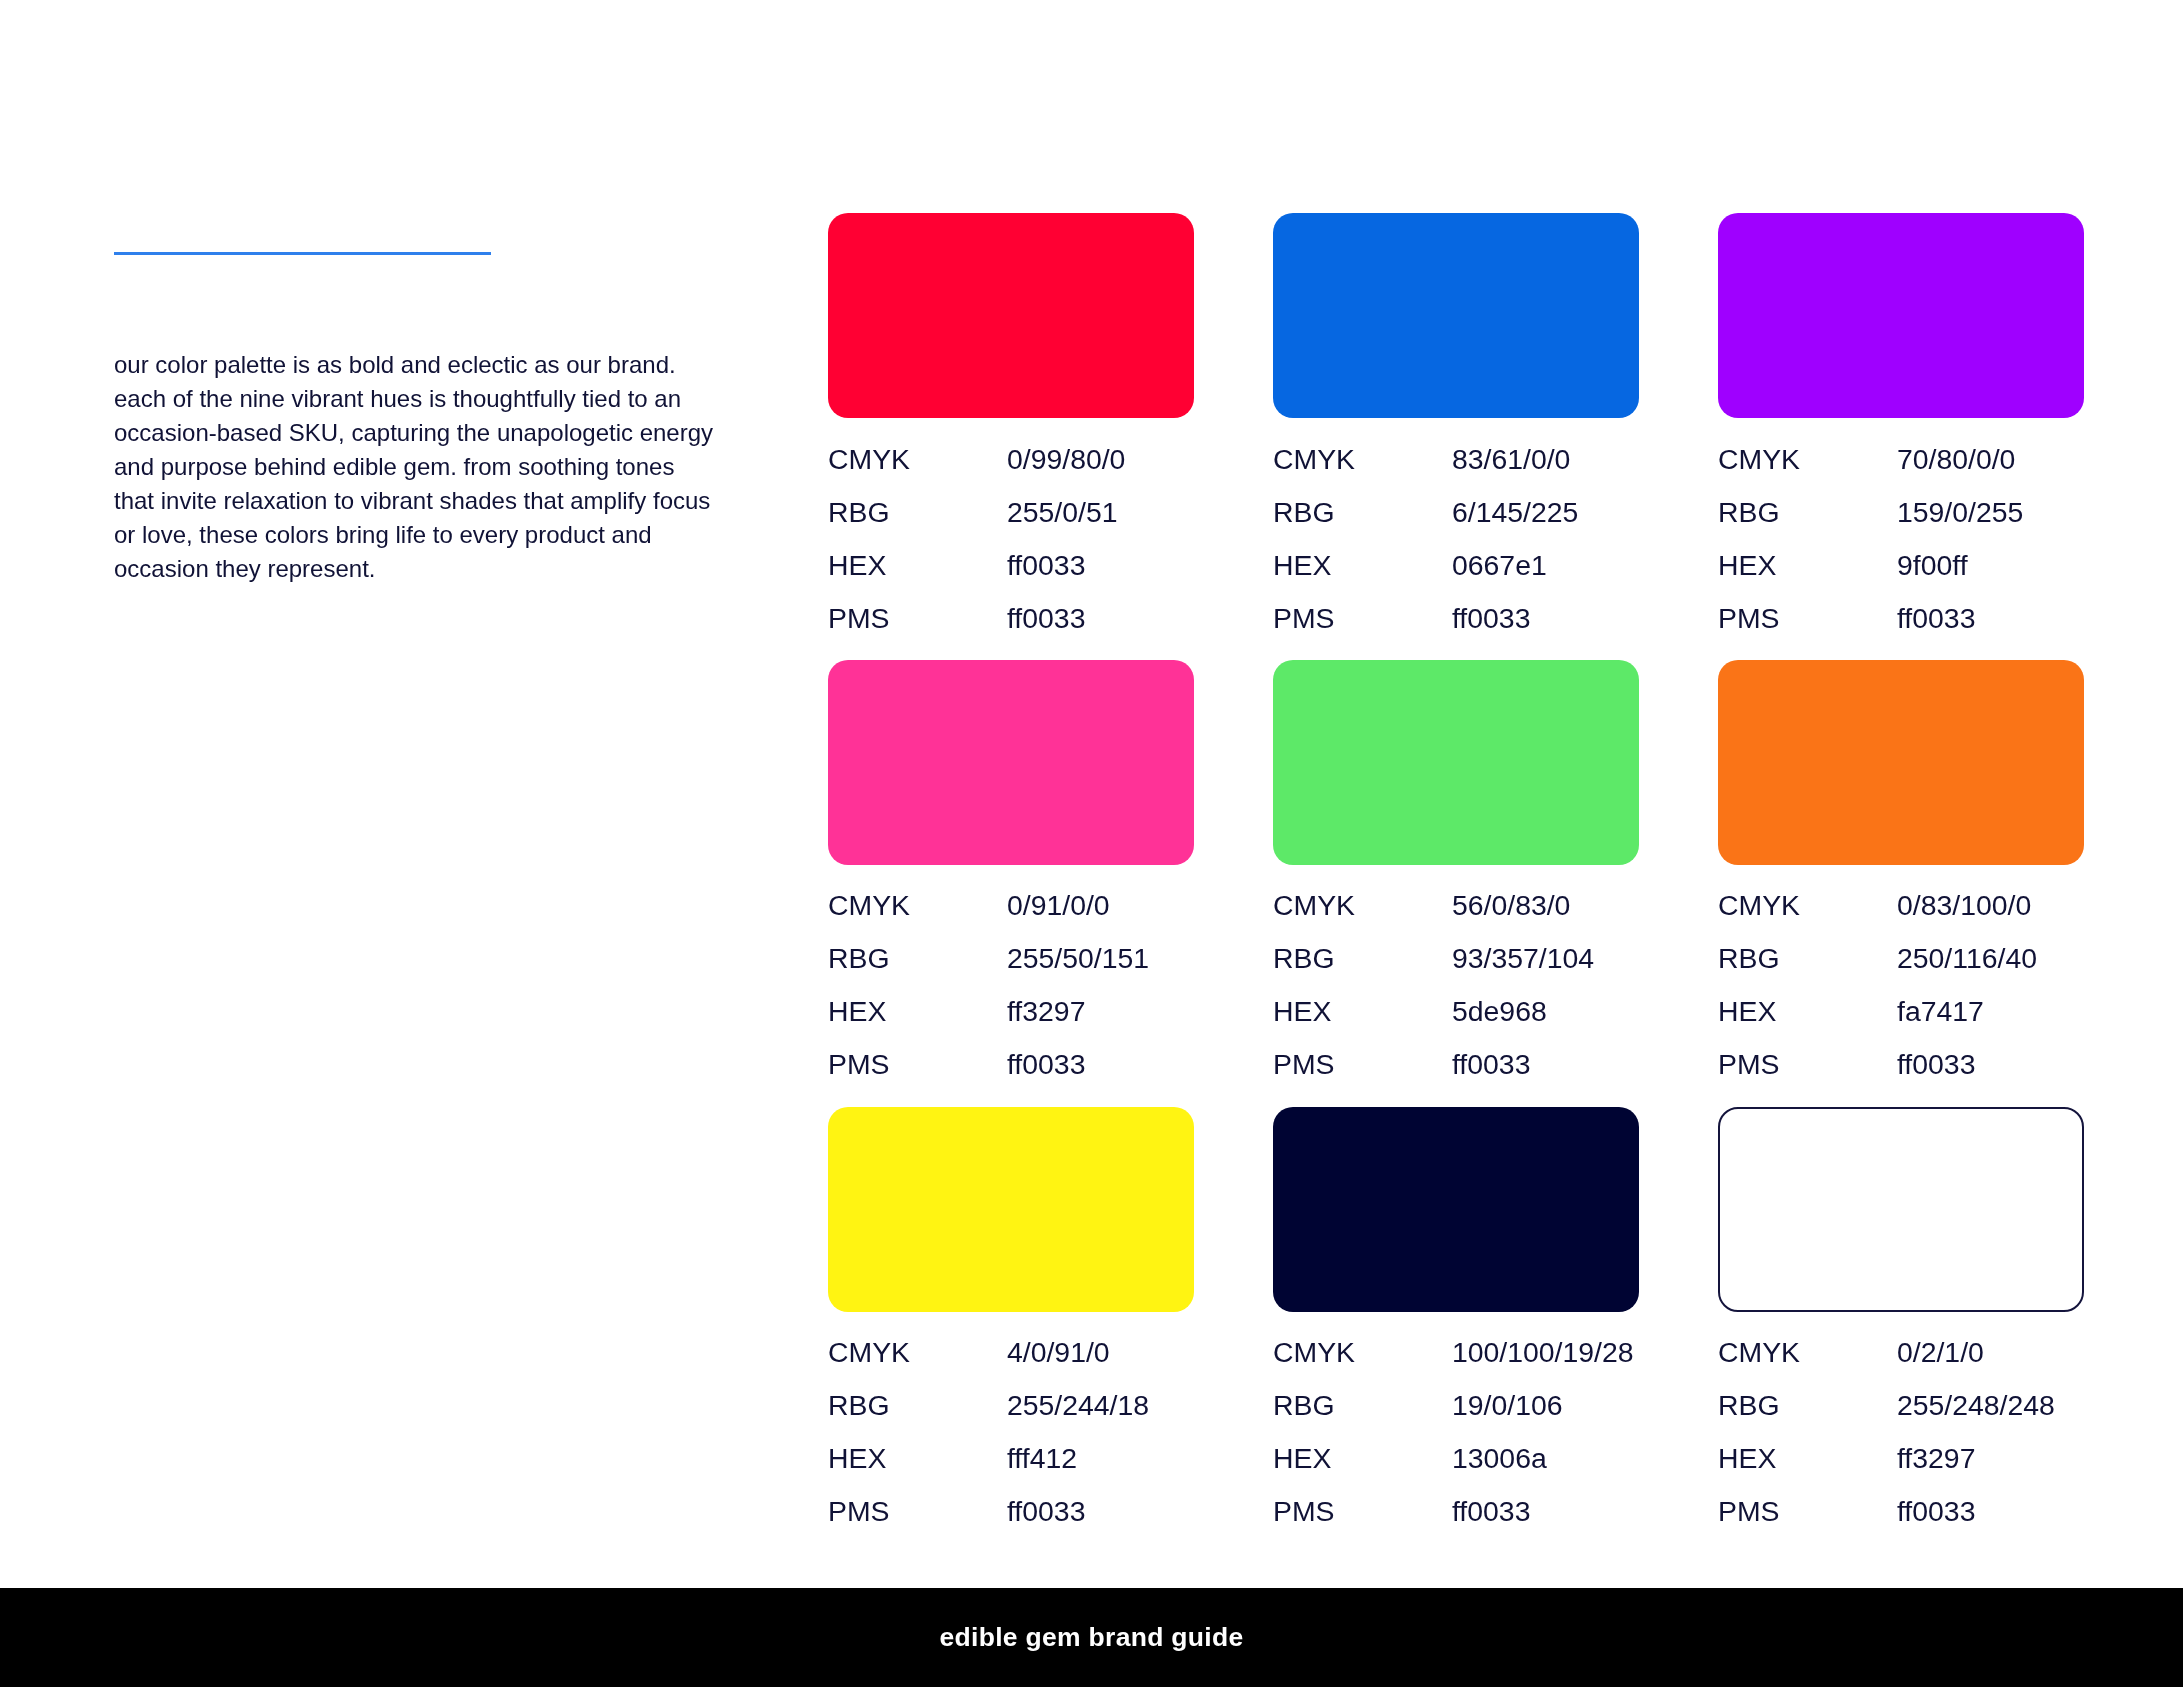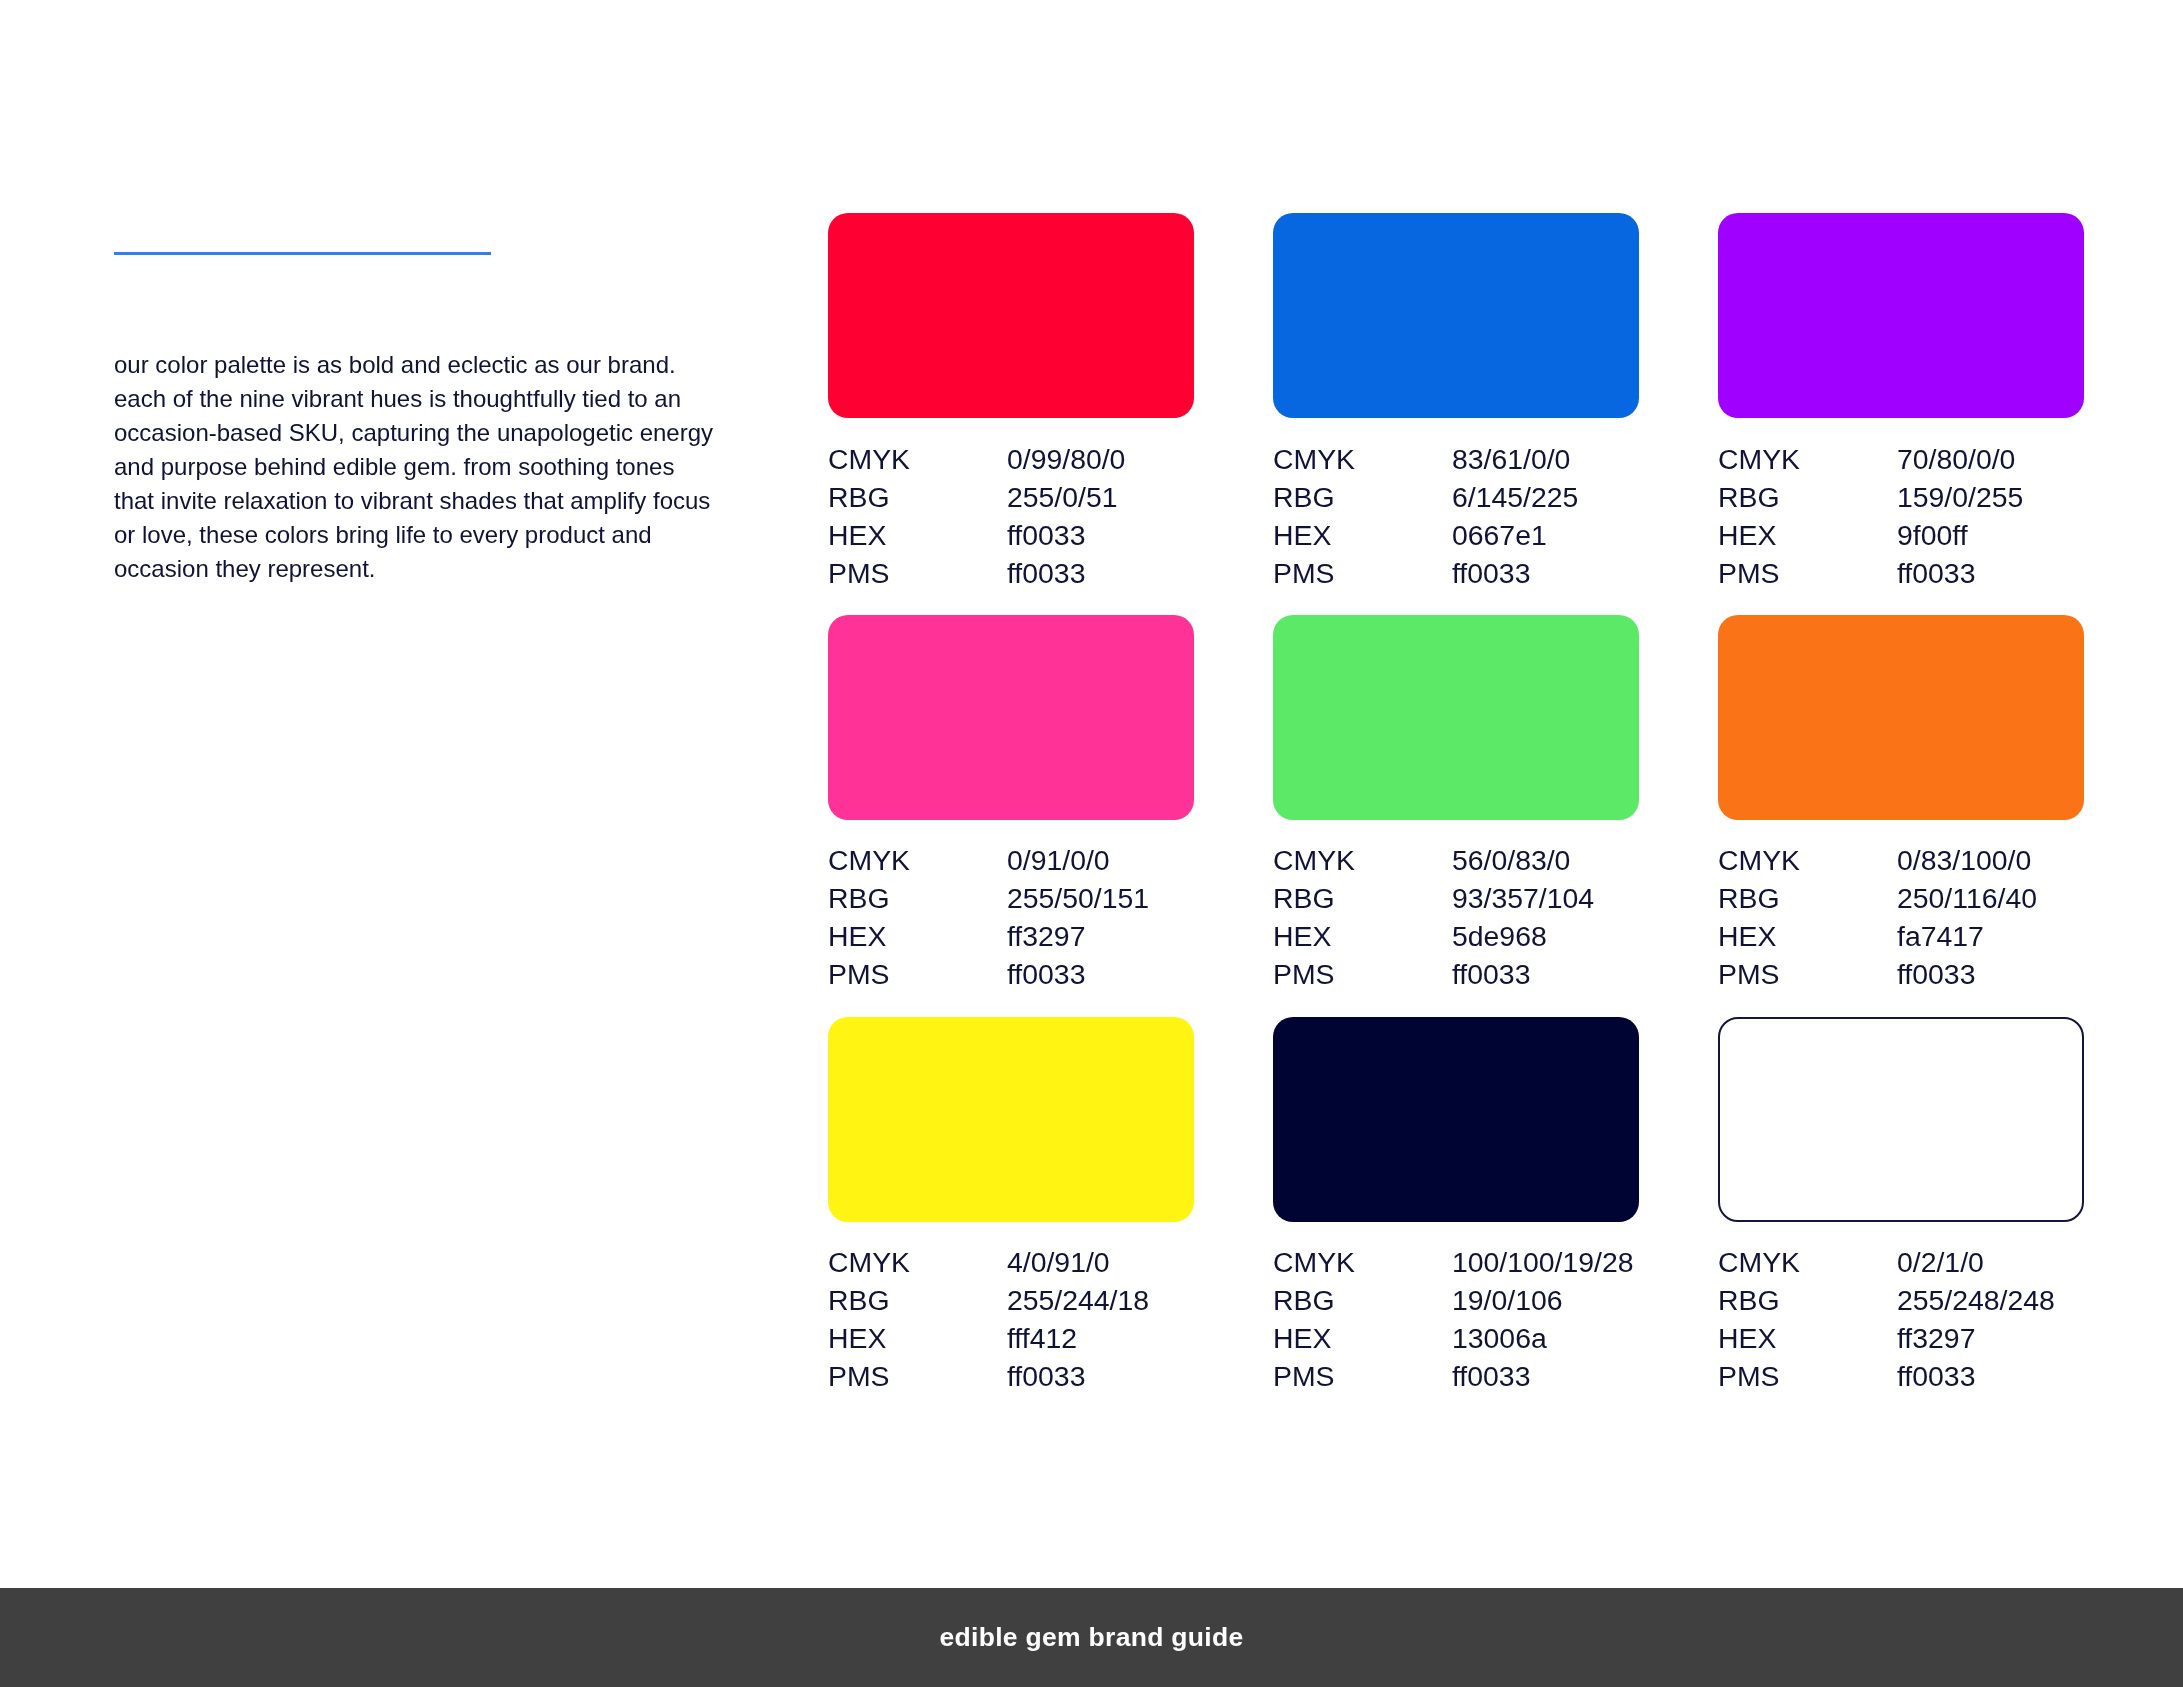--- a/index.html
+++ b/index.html
@@ -65,36 +65,36 @@
     box-sizing: border-box;
   }
   .chip.outlined {
     border: 2px solid #14143c;
     background: #ffffff;
   }
   .spec {
     margin-top: 22.5px;
     display: grid;
     grid-template-columns: 179px 1fr;
-    row-gap: 2px;
+    row-gap: 17px;
     font-size: 28.4px;
     line-height: 1.27;
     color: #101236;
   }
   .spec-key { white-space: nowrap; }
   .spec-val { white-space: nowrap; }
 
   
   .footer {
     position: absolute;
     left: 0;
     bottom: 0;
     width: 2183px;
     height: 99px;
-    background: #404040;
+    background: #000000;
     display: flex;
     align-items: center;
     justify-content: center;
   }
   .footer-text {
     color: #ffffff;
     font-size: 26.5px;
     font-weight: bold;
     letter-spacing: 0.3px;
   }

